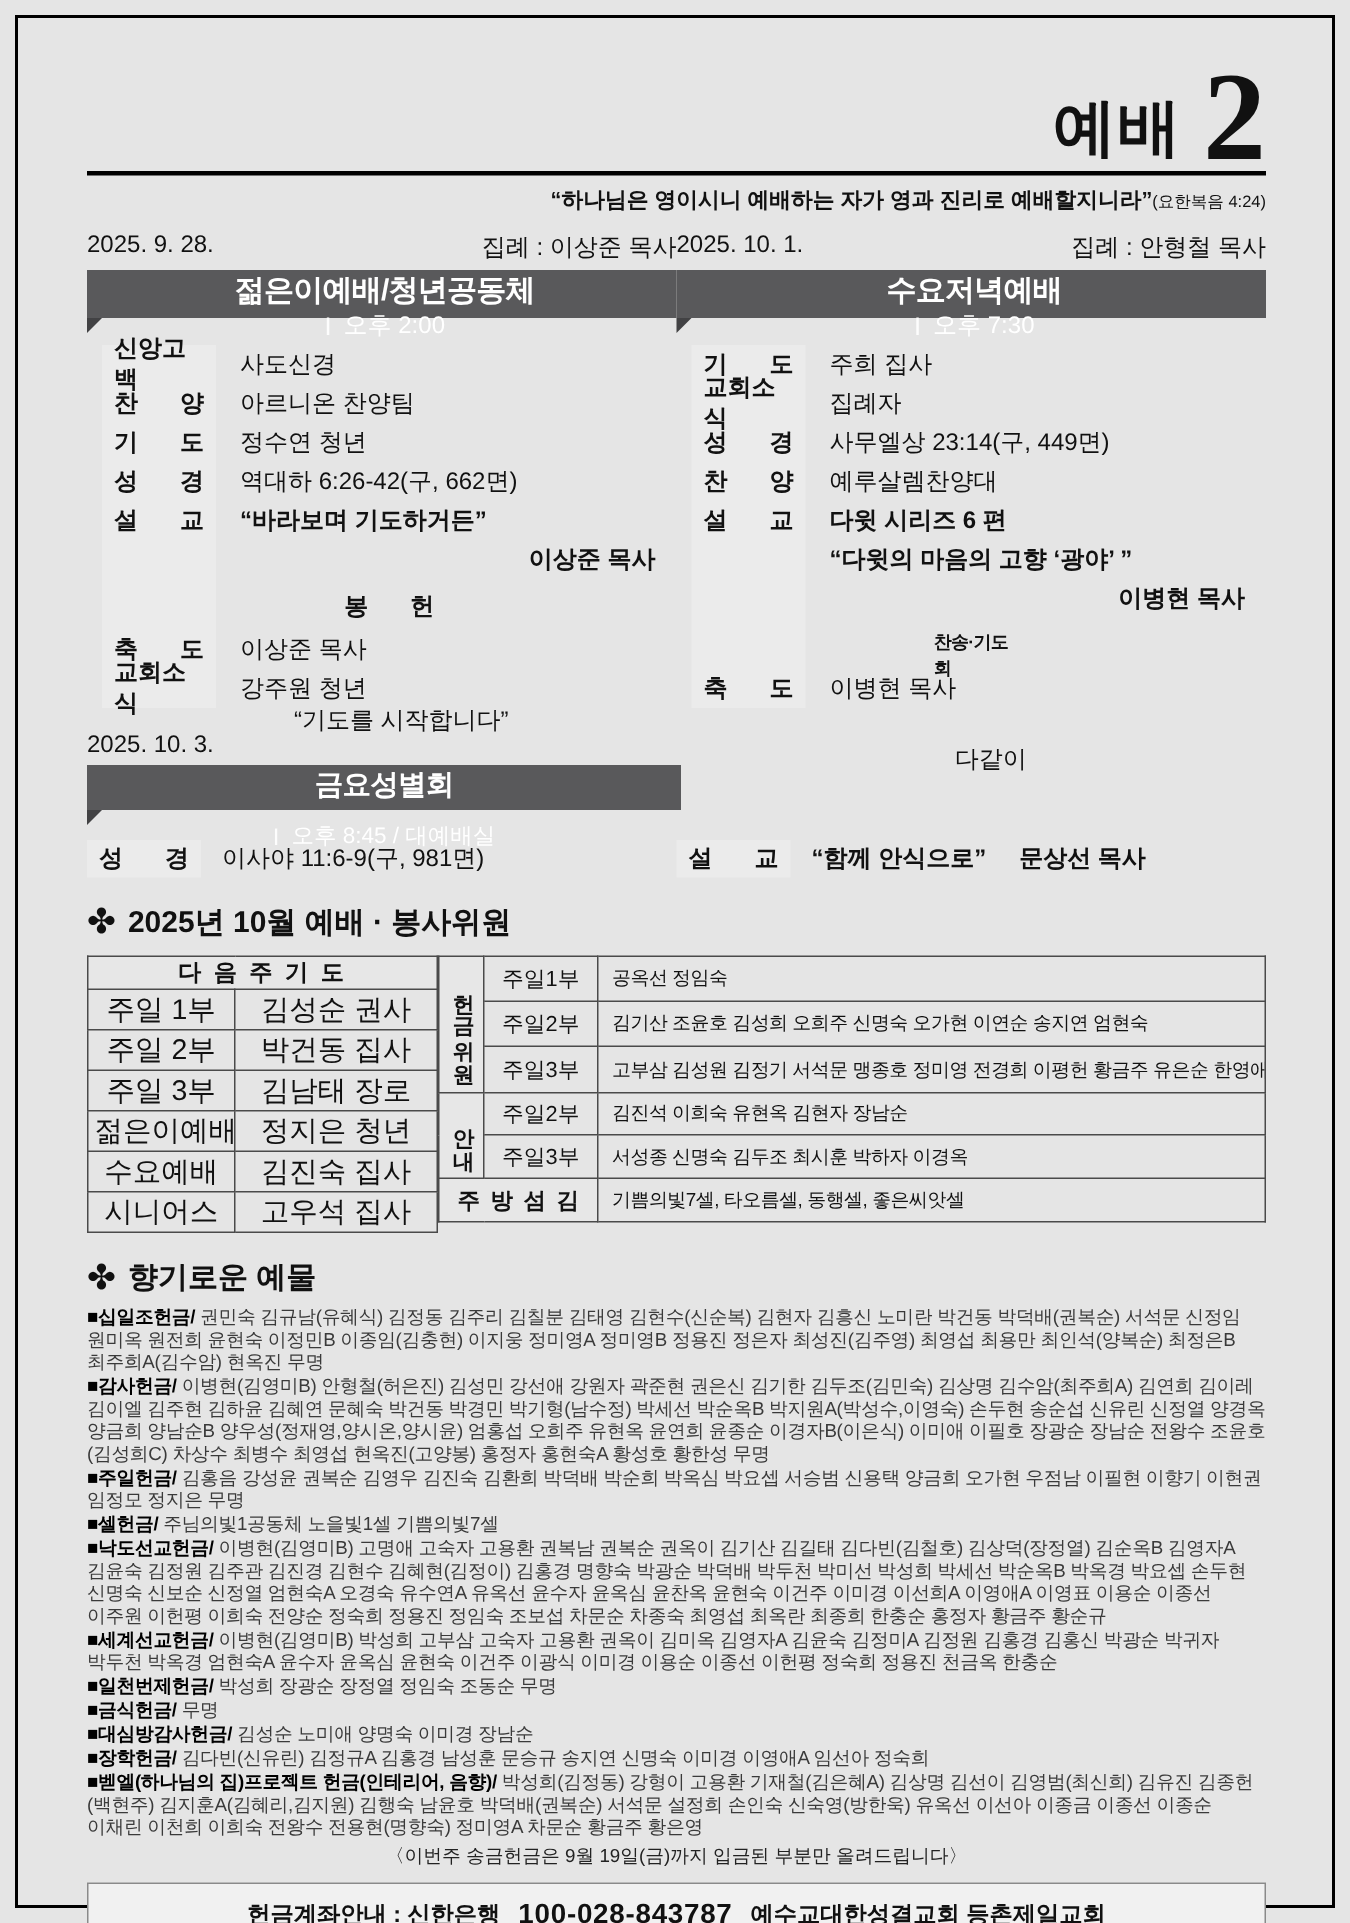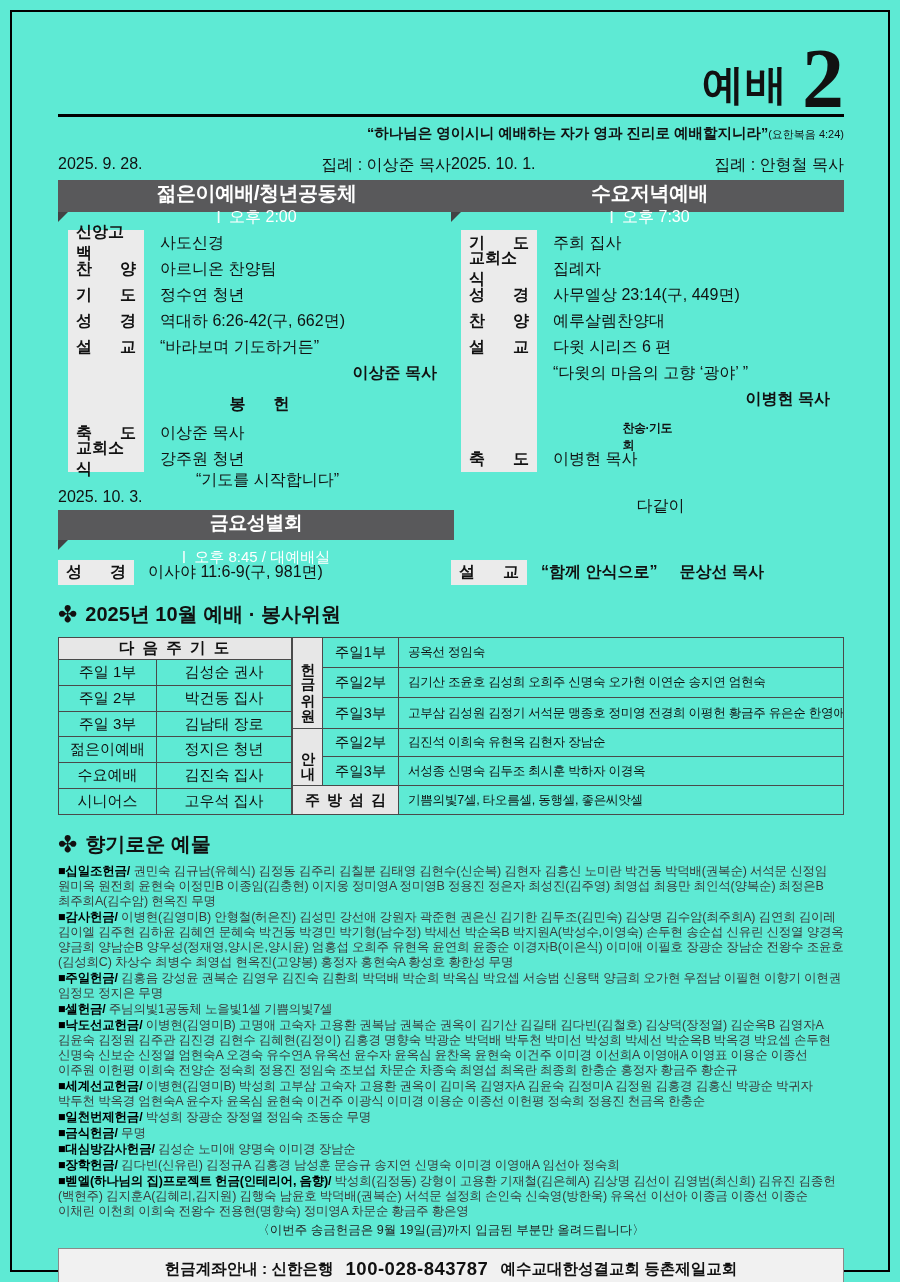--- a/index.html
+++ b/index.html
@@ -1,16 +1,16 @@
 <!DOCTYPE html>
 <html><head>
 <meta charset="utf-8">
 <style>
   html,body{margin:0;padding:0;background:#fff;}
-  .page{width:900px;height:1282px;position:relative;background:#5eead4;overflow:hidden;
+  .page{width:900px;height:1282px;position:relative;background:#e5e5e5;overflow:hidden;
         font-family:"Liberation Sans","DejaVu Sans",sans-serif;color:#111;}
   .frame{position:absolute;top:10px;left:10px;right:10px;bottom:10px;border:2px solid #000;}
   .content{padding:16px 44px 0 46px;}
 
   
   .masthead{display:flex;justify-content:flex-end;align-items:flex-end;gap:14px;
             border-bottom:3px solid #000;padding-bottom:2px;height:84px;}
   .mast-title{font-size:42px;font-weight:900;letter-spacing:1px;line-height:1;padding-bottom:6px;}
   .mast-num{font-family:"Liberation Serif","DejaVu Serif",serif;font-size:84px;font-weight:700;line-height:.78;}
   .verse-row{text-align:right;margin-top:7px;font-size:14.5px;font-weight:700;}
@@ -27,21 +27,21 @@
   .svc-time .sep{font-style:normal;font-weight:400;opacity:.95;}
   .fold{width:0;height:0;border-top:10px solid #424244;border-right:10px solid transparent;}
   .svc-items{position:relative;margin-top:8px;padding-left:10px;}
   .svc-items::before{content:'';position:absolute;left:10px;top:0;bottom:0;width:76px;background:#ebebeb;}
   .item-row{display:flex;align-items:center;height:26px;position:relative;}
   .item-row.gap{margin-top:8px;flex-direction:column;}
   .item-label{display:inline-block;width:76px;box-sizing:border-box;padding:0 8px;
               font-weight:700;font-size:16px;text-align:justify;text-align-last:justify;flex:0 0 76px;}
   .item-label.small{font-size:12px;letter-spacing:-0.5px;text-align-last:justify;}
   .item-value{margin-left:16px;font-size:16px;white-space:nowrap;}
-  .item-value.bold{font-weight:400;}
+  .item-value.bold{font-weight:700;}
   .item-row.right .item-value{margin-left:0;flex:1;text-align:right;padding-right:14px;font-weight:700;}
 
   
   .friday{margin-top:16px;}
   .friday .svc-date{font-size:16px;margin-bottom:4px;}
   .friday-bar{width:368px;height:30px;background:#59595b;color:#fff;display:flex;align-items:center;
               gap:12px;padding:0 14px;}
   .friday-bar .svc-title{font-size:19px;}
   .friday-bar .svc-time{font-size:15px;}
   .friday-row{display:flex;margin-top:10px;align-items:center;}
@@ -54,21 +54,21 @@
 
   
   .sec-title{display:flex;align-items:center;gap:8px;font-size:20px;font-weight:800;margin-top:16px;}
   .clover{font-size:23px;line-height:1;}
 
   
   .ctable{display:flex;margin-top:9px;}
   table{border-collapse:collapse;table-layout:fixed;}
   .prayer-table{width:234px;height:178px;}
   .duty-table{width:552px;height:178px;}
-  td,th{border:1px solid #4a4a4a;font-size:15px;padding:0 4px;}
+  td,th{border:1px solid #4a4a4a;font-size:19px;padding:0 4px;}
   .prayer-table th{background:#e7e7e7;font-size:15.5px;font-weight:700;letter-spacing:2px;}
   .prayer-table td{text-align:center;white-space:nowrap;}
   .prayer-table col.c1{width:98px;}
   .duty-table col.g{width:30px;} .duty-table col.p{width:76px;}
   td.duty-group{background:#e7e7e7;text-align:center;font-weight:700;padding:0;
                 writing-mode:vertical-rl;text-orientation:upright;letter-spacing:1px;font-size:14.5px;}
   td.duty-part{text-align:center;white-space:nowrap;font-size:14.5px;}
   td.duty-names{font-size:12.6px;letter-spacing:-0.3px;white-space:nowrap;overflow:hidden;padding-left:9px;}
   td.kitchen-label{background:#e7e7e7;font-weight:700;text-align:justify;text-align-last:justify;
                    padding:0 12px;font-size:15px;}

